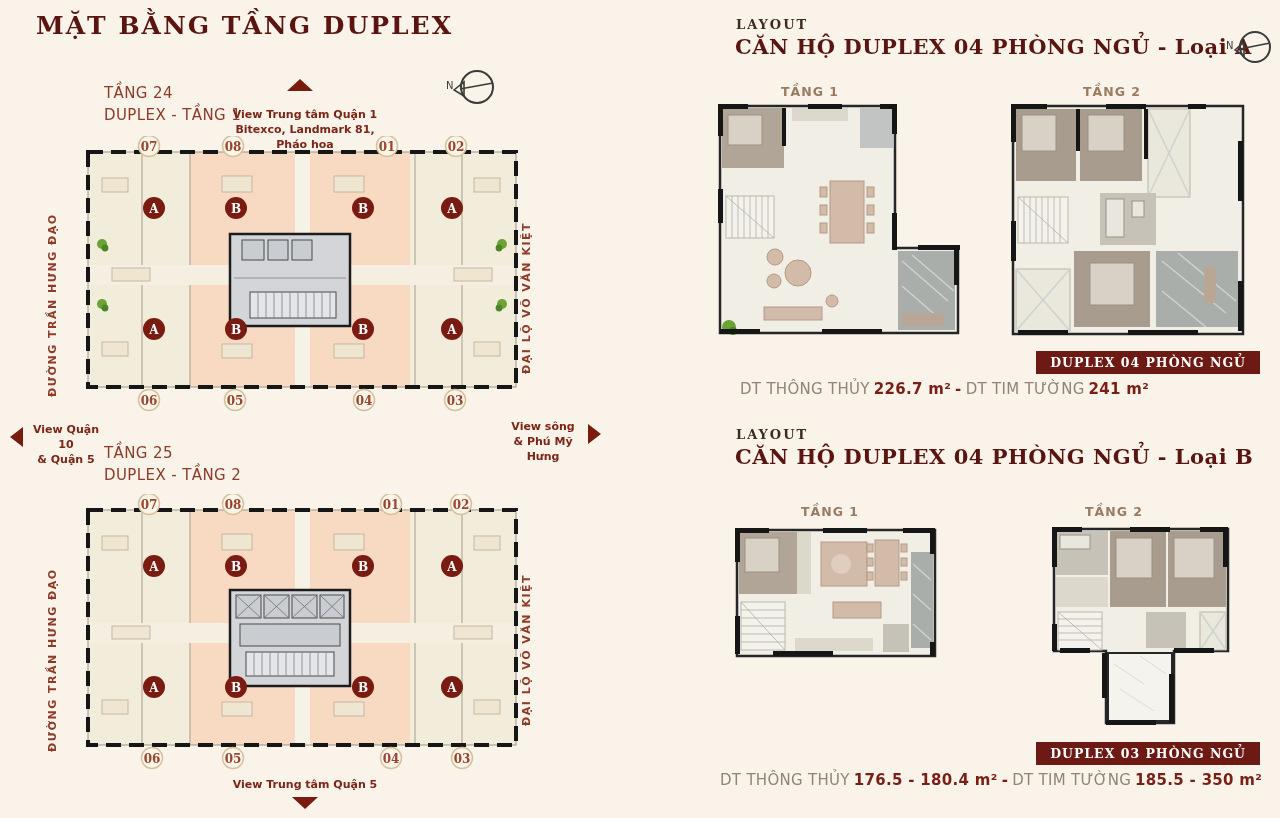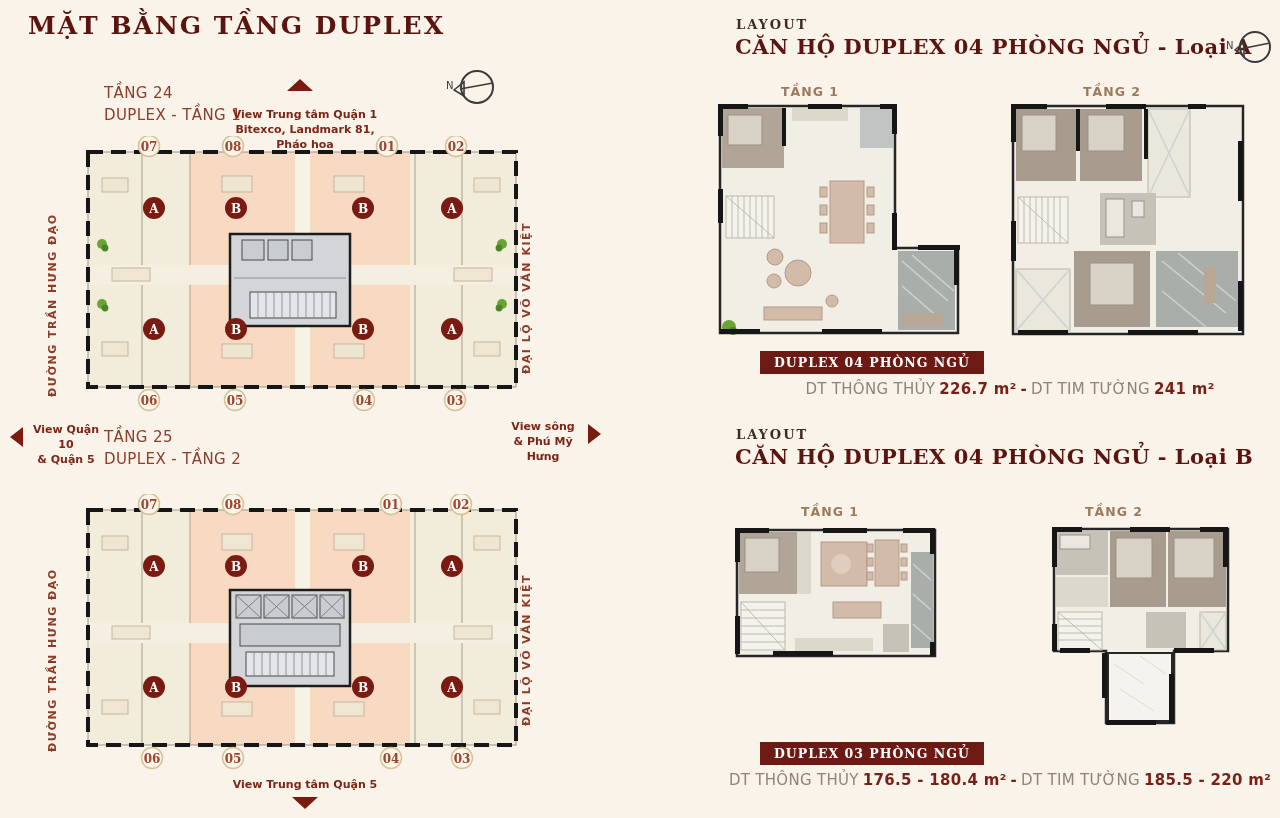--- a/index.html
+++ b/index.html
@@ -20,27 +20,27 @@
   .floor-label{color:#8e3b27;font-weight:normal;font-size:15px;line-height:1.45;letter-spacing:.4px;white-space:pre-line}
   .view-note{color:#7d2517;font-weight:bold;font-size:11px;line-height:1.35;text-align:center;white-space:pre-line}
   .street{
     writing-mode:vertical-rl;transform:rotate(180deg);
     color:#8e3b27;font-weight:bold;font-size:11px;letter-spacing:1.5px;
     display:flex;align-items:center;justify-content:center;
   }
   .eyebrow{font-family:"DejaVu Serif",serif;font-weight:bold;font-size:13px;letter-spacing:2px;color:#402a1e}
   .layout-title{font-family:"DejaVu Serif",serif;font-weight:bold;font-size:21px;letter-spacing:.5px;color:#5a1510}
   .floor-tag{color:#9a7b5f;font-weight:bold;font-size:12.5px;letter-spacing:1px;text-align:center}
-  .badge-row{text-align:left}
+  .badge-row{text-align:right}
   .area-badge{
     display:inline-block;background:#6e1a14;color:#fff;
     font-family:"DejaVu Serif",serif;font-weight:bold;font-size:12.5px;
     letter-spacing:1px;padding:4px 14px;
   }
-  .stat-line{font-size:15px;color:#8f8477;letter-spacing:.3px;text-align:center;white-space:nowrap}
+  .stat-line{font-size:15px;color:#8f8477;letter-spacing:.3px;white-space:nowrap}
   .stat-val{color:#7a1f16;font-weight:bold}
   .stat-sep{color:#7a1f16;font-weight:bold;margin:0 4px}
   .stat-label{margin-right:4px}
 
   
   .tri{width:0;height:0}
   .tri-up{border-left:13px solid transparent;border-right:13px solid transparent;border-bottom:12px solid #7a1b10}
   .tri-down{border-left:13px solid transparent;border-right:13px solid transparent;border-top:12px solid #7a1b10}
   .tri-left{border-top:10px solid transparent;border-bottom:10px solid transparent;border-right:13px solid #7a1b10}
   .tri-right{border-top:10px solid transparent;border-bottom:10px solid transparent;border-left:13px solid #7a1b10}
@@ -79,21 +79,21 @@
   .up-steps{stroke:#b5afa2;stroke-width:.8;fill:none}
   .up-wall{fill:#161616}
   .up-white{stroke:#cfd3d0;stroke-width:1.5;fill:none}
   .up-void{fill:#f5f3ee;stroke:#262626;stroke-width:2}
   .compass-stroke{fill:none;stroke:#3a3a3a;stroke-width:2}
   .compass-n{font-size:10px;fill:#3a3a3a;font-family:"DejaVu Sans",sans-serif}
 </style>
 </head>
 <body>
 
-<div class="abs main-title" style="left:28px;top:11px">MẶT BẰNG TẦNG DUPLEX</div>
+<div class="abs main-title" style="left:36px;top:11px">MẶT BẰNG TẦNG DUPLEX</div>
 
 <svg class="abs" style="left:430px;top:60px" width="76" height="56" viewBox="0 0 76 56">
   <text x="16" y="29" class="compass-n">N</text>
   <circle cx="47" cy="27" r="16" class="compass-stroke"></circle>
   <line x1="30" y1="29" x2="63" y2="23" stroke="#3a3a3a" stroke-width="1.6"></line>
   <path d="M24,30 L34,22 L34,36 Z" fill="none" stroke="#3a3a3a" stroke-width="1.6"></path>
 </svg>
 
 <div class="abs floor-label" style="left:104px;top:83px">TẦNG 24
 DUPLEX - TẦNG 1</div>
@@ -188,21 +188,21 @@
 <div class="abs street" style="left:46px;top:190px;height:230px">ĐƯỜNG TRẦN HƯNG ĐẠO</div>
 <div class="abs street" style="left:520px;top:203px;height:190px">ĐẠI LỘ VÕ VĂN KIỆT</div>
 
 <div class="abs tri tri-left" style="left:10px;top:427px"></div>
 <div class="abs view-note" style="left:26px;top:423px;width:80px">View Quận 10
 &amp; Quận 5</div>
 <div class="abs view-note" style="left:502px;top:420px;width:82px">View sông
 &amp; Phú Mỹ Hưng</div>
 <div class="abs tri tri-right" style="left:588px;top:424px"></div>
 
-<div class="abs floor-label" style="left:104px;top:427px">TẦNG 25
+<div class="abs floor-label" style="left:104px;top:443px">TẦNG 25
 DUPLEX - TẦNG 2</div>
 
 <svg class="abs" style="left:82px;top:494px" width="440" height="276" viewBox="0 0 440 276">
   <g>
     <rect x="6" y="16" width="428" height="235" class="pf-cream"></rect>
     <rect x="6" y="129" width="428" height="20" class="pf-band"></rect>
     <rect x="108" y="16" width="105" height="113" class="pf-peach"></rect>
     <rect x="228" y="16" width="100" height="113" class="pf-peach"></rect>
     <rect x="108" y="149" width="105" height="102" class="pf-peach"></rect>
     <rect x="228" y="149" width="100" height="102" class="pf-peach"></rect>
@@ -479,14 +479,14 @@
     <rect x="52" y="129" width="5" height="45"></rect>
       <rect x="119" y="150" width="5" height="49"></rect>
     <rect x="56" y="196" width="50" height="5"></rect>
   </g>
 </svg>
 
 <div class="abs badge-row" style="left:760px;top:742px;width:500px">
   <span class="area-badge">DUPLEX 03 PHÒNG NGỦ</span>
 </div>
 <div class="abs stat-line" style="left:720px;top:771px;width:560px">
-  <span class="stat-label">DT THÔNG THỦY</span><span class="stat-val">176.5 - 180.4 m²</span><span class="stat-sep">-</span><span class="stat-label">DT TIM TƯỜNG</span><span class="stat-val">185.5 - 220 m²</span>
+  <span class="stat-label">DT THÔNG THỦY</span><span class="stat-val">176.5 - 180.4 m²</span><span class="stat-sep">-</span><span class="stat-label">DT TIM TƯỜNG</span><span class="stat-val">185.5 - 350 m²</span>
 </div>
 
 </body></html>

